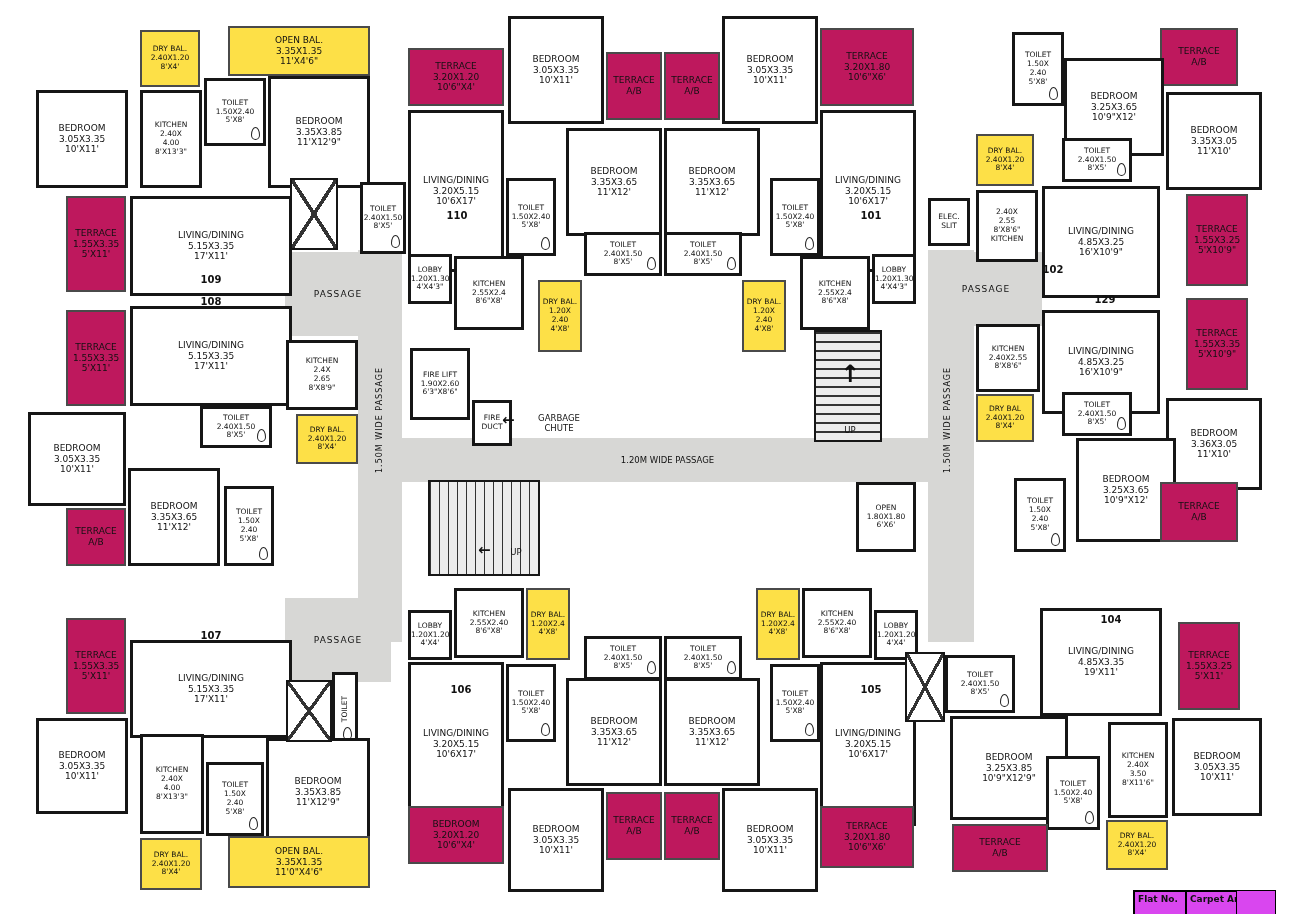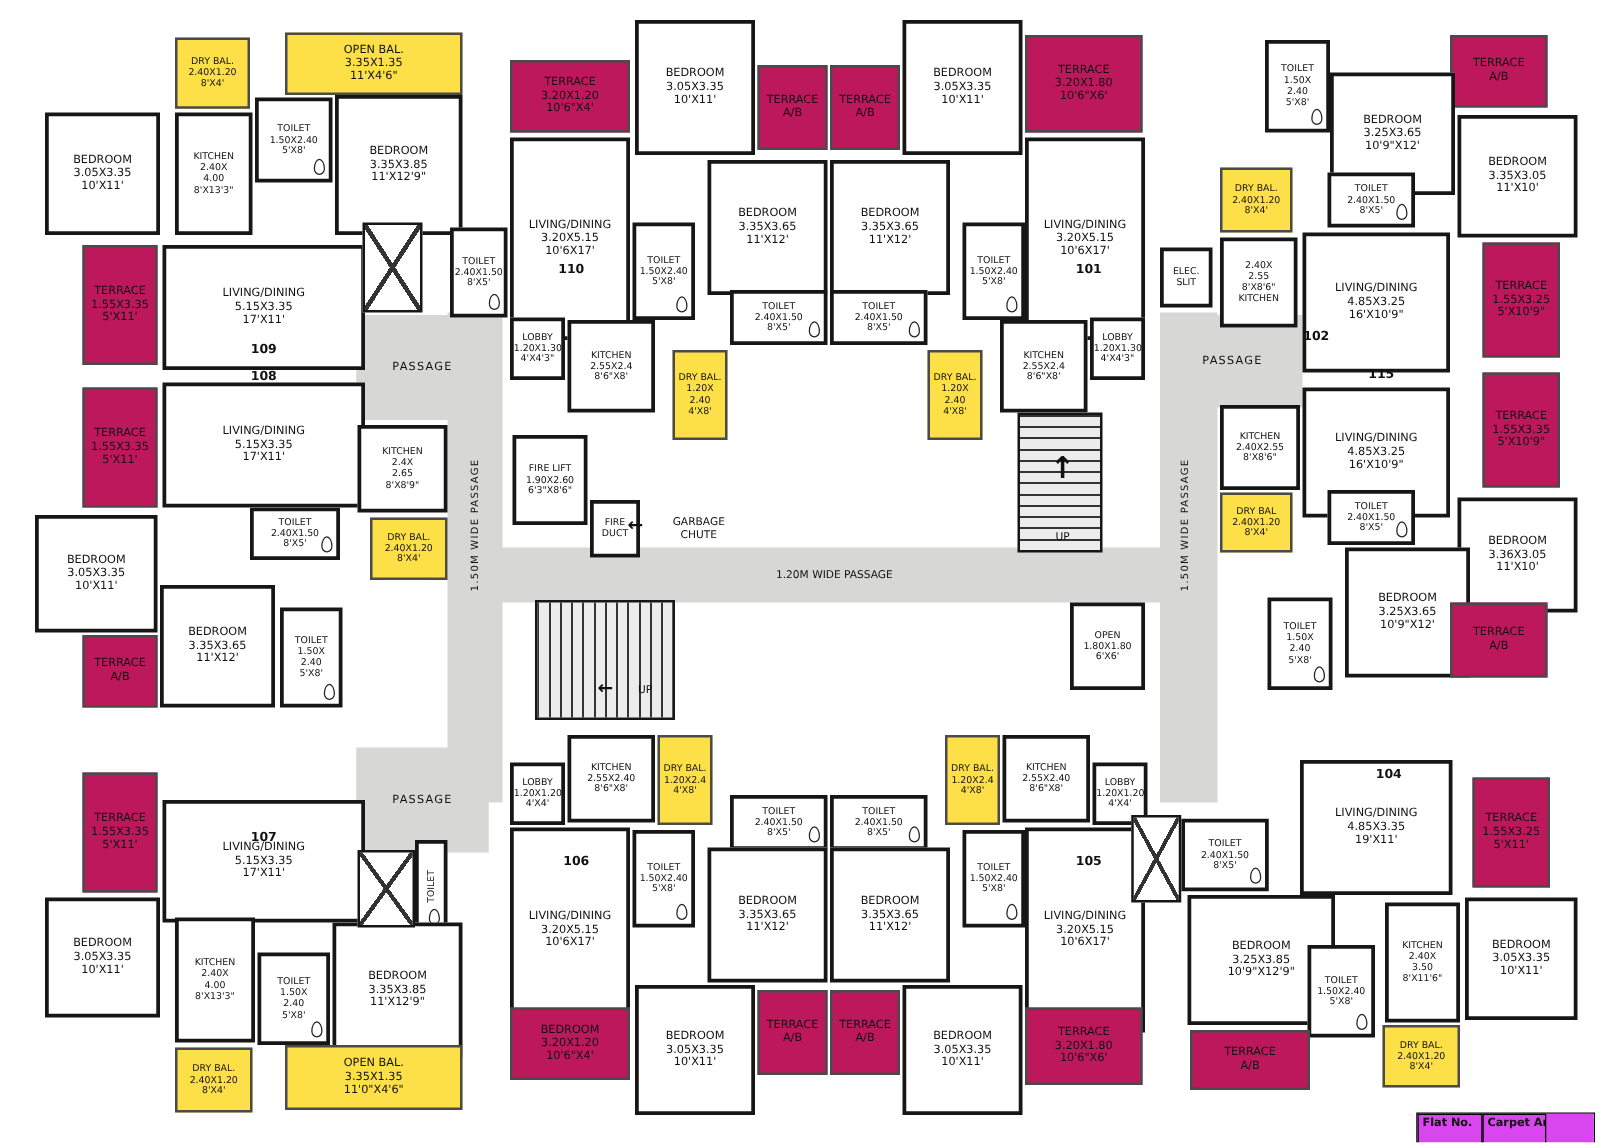--- a/index.html
+++ b/index.html
@@ -801,24 +801,24 @@
         <div>101</div>
       </div>
     </div>
     <div class="box flatnum" style="left: 1028px; top: 262px; width: 50px; height: 16px;">
       <div class="lbl">
         <div>102</div>
       </div>
     </div>
     <div class="box flatnum" style="left: 1080px; top: 292px; width: 50px; height: 16px;">
       <div class="lbl">
-        <div>115</div>
-      </div>
-    </div>
-    <div class="box flatnum" style="left: 186px; top: 663px; width: 50px; height: 16px; justify-content: center;">
+        <div>129</div>
+      </div>
+    </div>
+    <div class="box flatnum" style="left: 186px; top: 628px; width: 50px; height: 16px; justify-content: center;">
       <div class="lbl">
         <div>107</div>
       </div>
     </div>
     <div class="box flatnum" style="left: 436px; top: 682px; width: 50px; height: 16px;">
       <div class="lbl">
         <div>106</div>
       </div>
     </div>
     <div class="box flatnum" style="left: 846px; top: 682px; width: 50px; height: 16px;">

